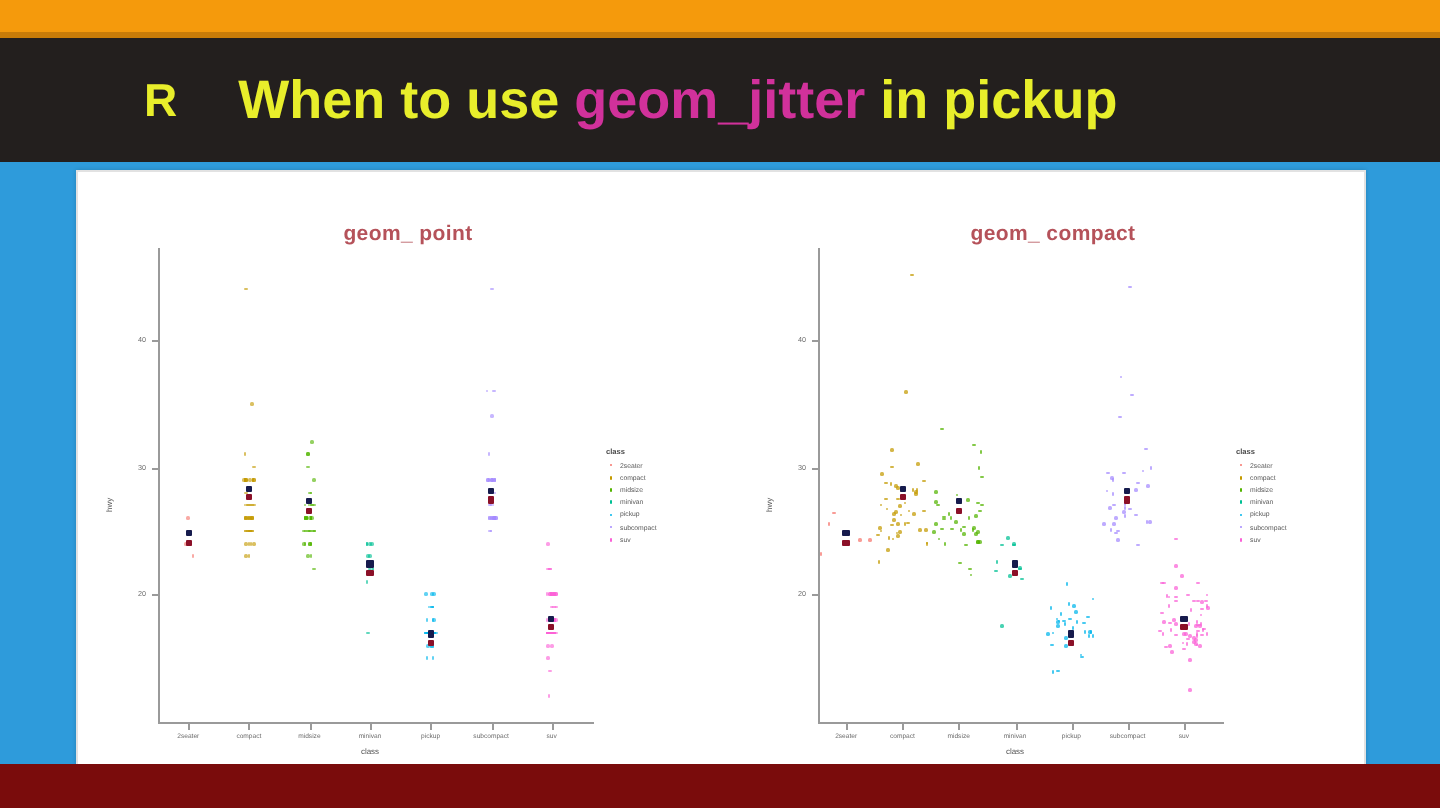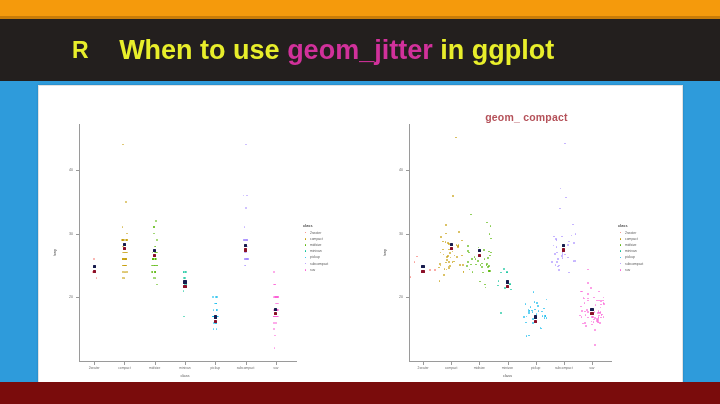--- a/index.html
+++ b/index.html
@@ -129,25 +129,26 @@
 <body>
 
 <div id="slide">
 
   <div class="band-orange"></div>
   <div class="band-orange-dark"></div>
 
   <div class="header"></div>
   <div class="title-row">
     <span class="title-r">R</span>
-    <span class="title-main"><span>When to use </span><span class="title-code">geom_jitter</span><span> in ggplot</span></span>
+    <span class="title-main"><span>When to use </span><span class="title-code">geom_jitter</span><span> in pickup</span></span>
   </div>
 
   <div class="content-card">
     <div class="panel" id="panel-left">
+        <div class="panel-title" style="color: rgb(181, 82, 90);">geom_ point</div>
         <div class="axis-line" style="left: 40px; top: 38px; width: 1px; height: 237px;"></div>
         <div class="axis-line" style="left: 40px; top: 275px; width: 218px; height: 1px;"></div>
         <div class="tick" style="left: 37px; top: 211.286px;"></div>
         <div class="ytick-label" style="left: 20px; top: 211.286px;">20</div>
         <div class="tick" style="left: 37px; top: 147.571px;"></div>
         <div class="ytick-label" style="left: 20px; top: 147.571px;">30</div>
         <div class="tick" style="left: 37px; top: 83.8571px;"></div>
         <div class="ytick-label" style="left: 20px; top: 83.8571px;">40</div>
         <div class="axis-title-y" style="left: 13px; top: 169.5px; transform: rotate(-90deg);">hwy</div>
         <div class="xtick" style="left: 55.1429px; top: 276px;"></div>

